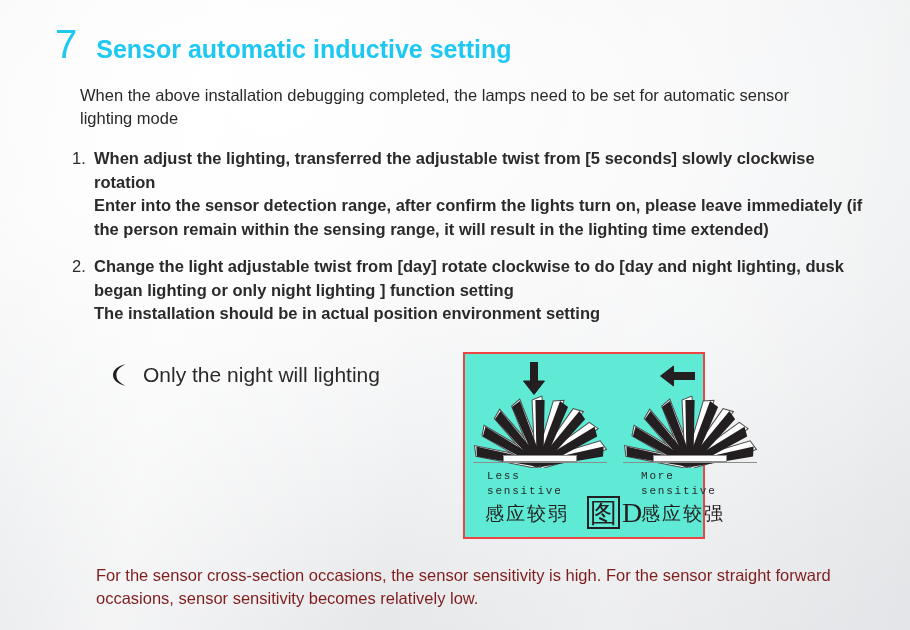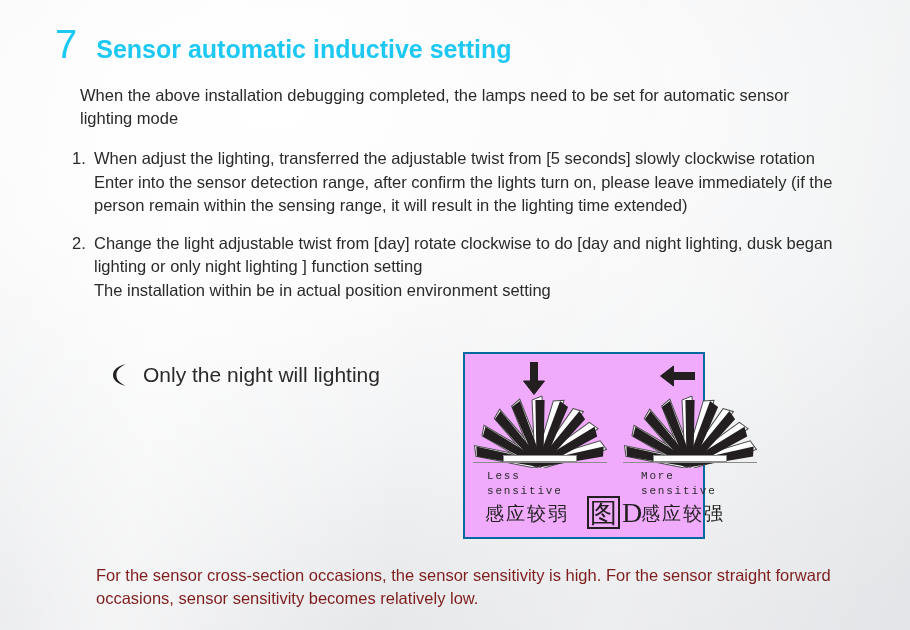--- a/index.html
+++ b/index.html
@@ -88,20 +88,21 @@
   .step-num {
     width: 22px;
     flex: 0 0 22px;
     text-align: left;
   }
   .step-body {
     flex: 1 1 auto;
   }
   .step-line {
     display: block;
+    font-weight: bold;
   }
 
   
   .legend {
     position: absolute;
     left: 104px;
     top: 358px;
   }
   .legend-row {
     display: flex;
@@ -123,22 +124,22 @@
     margin-left: 9px;
   }
 
   
   .diagram {
     position: absolute;
     left: 463px;
     top: 352px;
     width: 242px;
     height: 187px;
-    background: #f0abfc;
-    border: 2px solid #0369a1;
+    background: #5eead4;
+    border: 2px solid #ef4444;
     box-sizing: border-box;
   }
   .diagram-inner {
     position: relative;
     width: 100%;
     height: 100%;
   }
   .fan-col {
     position: absolute;
     top: 0;
@@ -263,21 +264,21 @@
       <span class="step-body">
         <span class="step-line">When adjust the lighting, transferred the adjustable twist from [5 seconds] slowly clockwise rotation</span>
         <span class="step-line">Enter into the sensor detection range, after confirm the lights turn on, please leave immediately (if the person remain within the sensing range, it will result in the lighting time extended)</span>
       </span>
     </div>
 
     <div class="step">
       <span class="step-num">2.</span>
       <span class="step-body">
         <span class="step-line">Change the light adjustable twist from [day] rotate clockwise to do [day and night lighting, dusk began lighting or only night lighting ] function setting</span>
-        <span class="step-line">The installation within be in actual position environment setting</span>
+        <span class="step-line">The installation should be in actual position environment setting</span>
       </span>
     </div>
 
   </div>
 
   <div class="legend">
 
     <div class="legend-row">
       <span class="legend-icon">
         <svg width="22" height="24" viewBox="0 0 22 24" aria-hidden="true">

